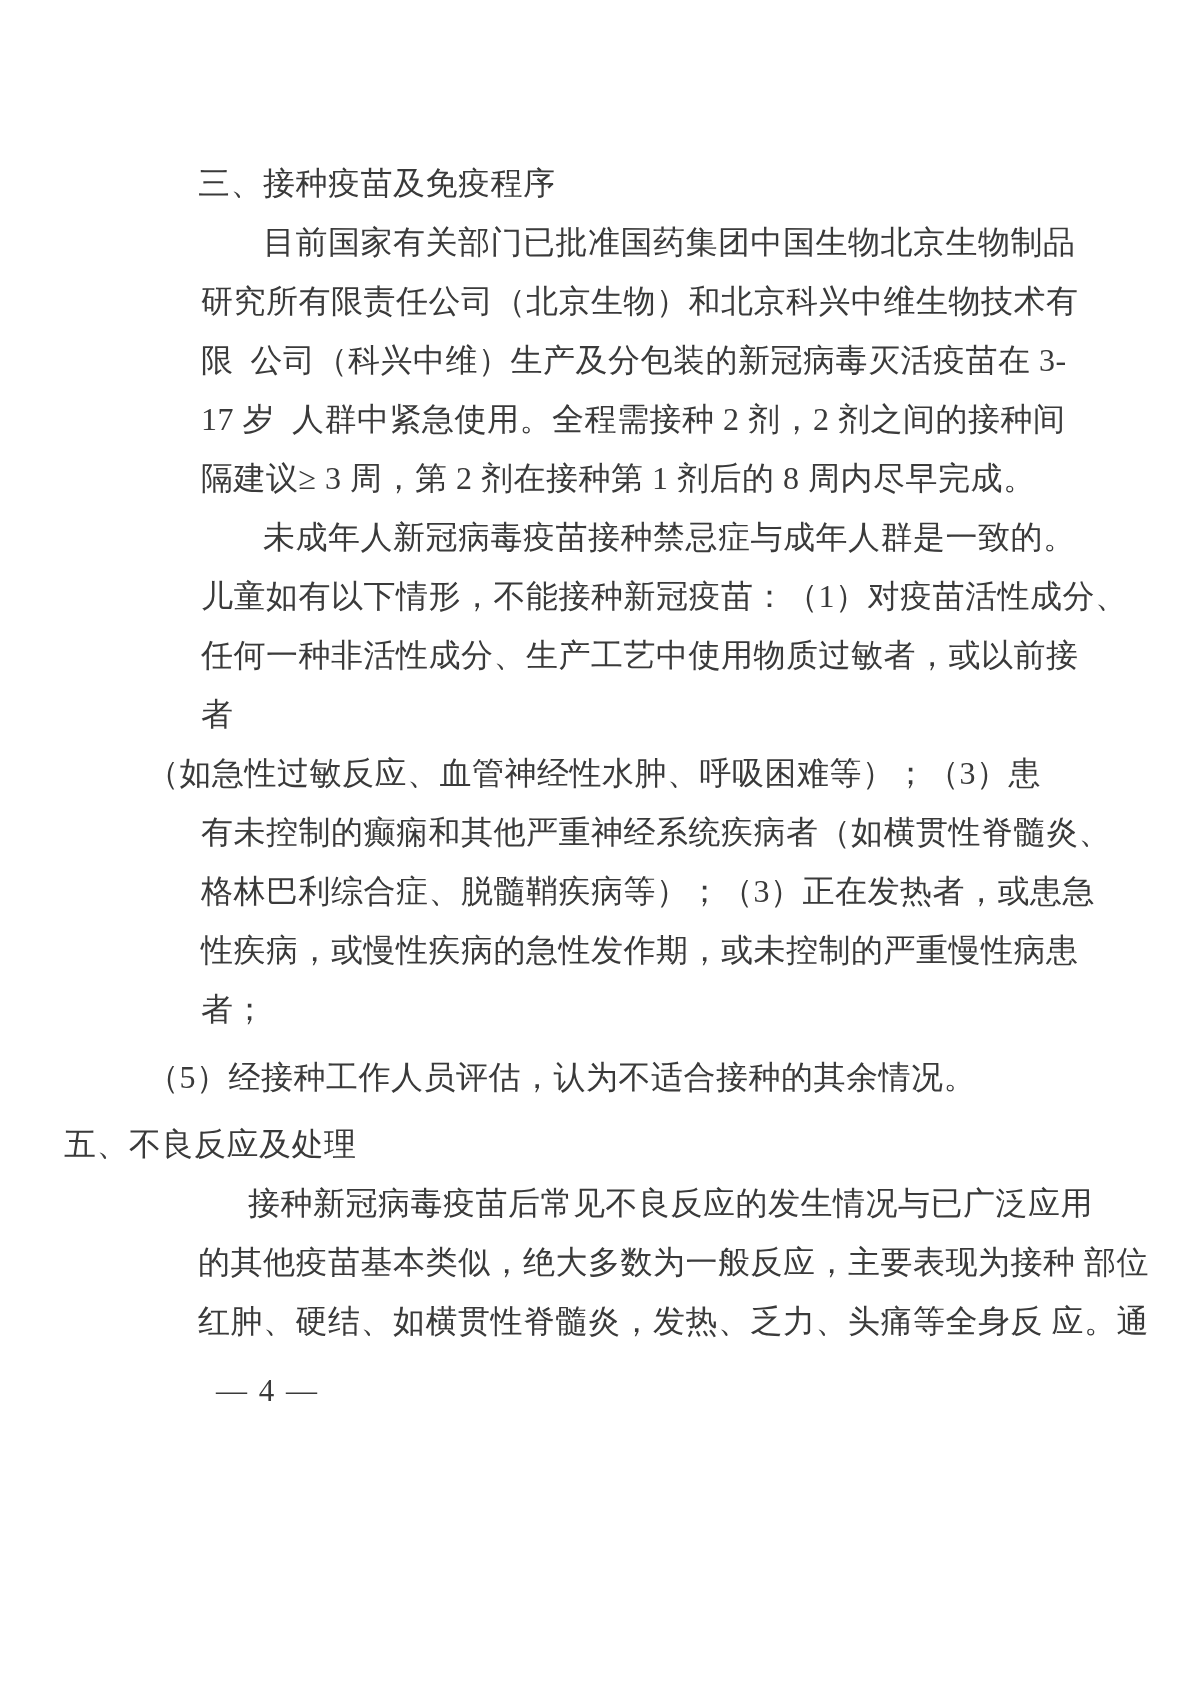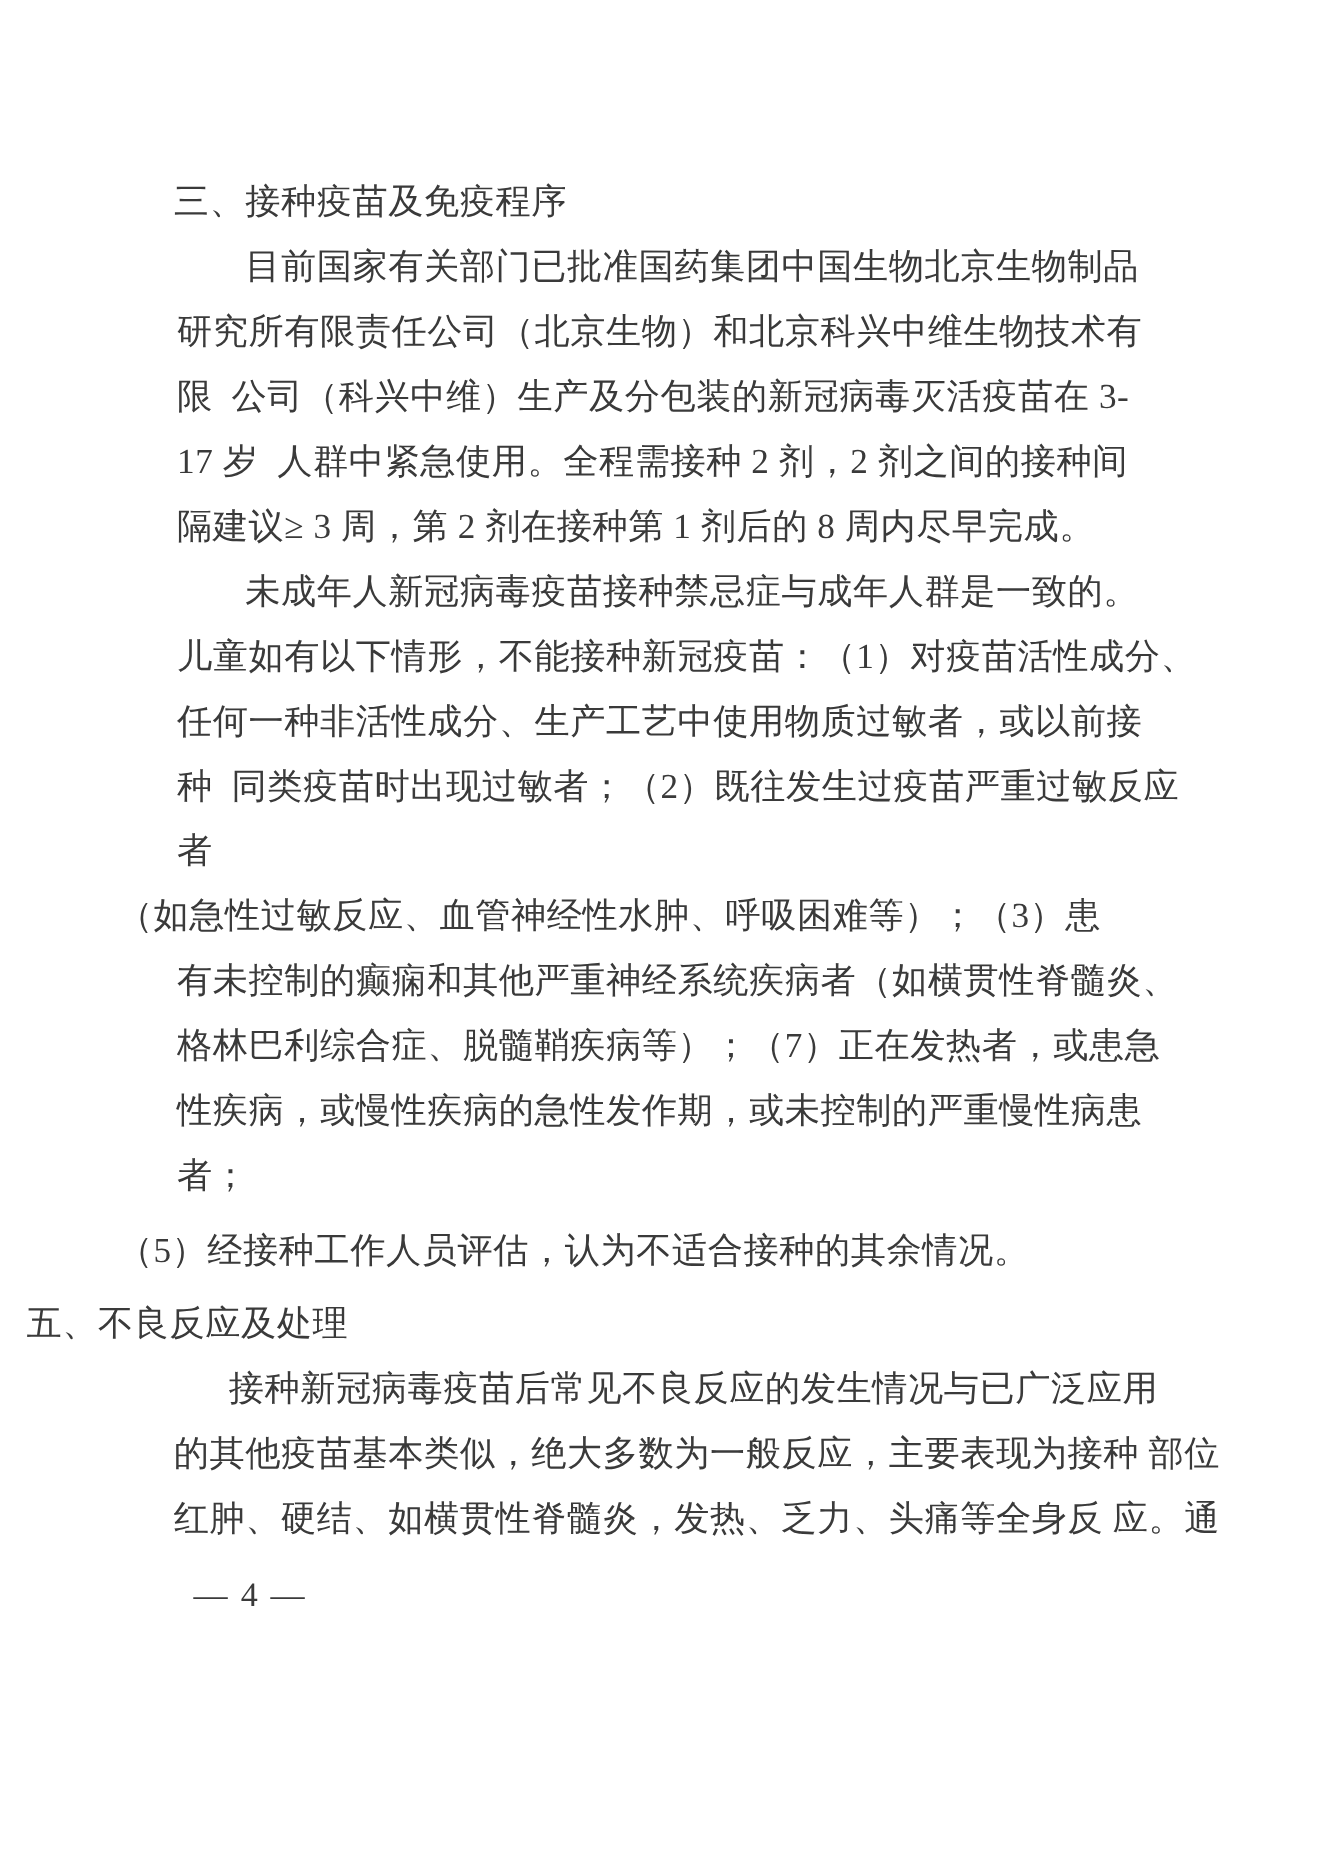--- a/index.html
+++ b/index.html
@@ -11,20 +11,21 @@
     position: relative;
     width: 1200px;
     height: 1696px;
     background: #ffffff;
     overflow: hidden;
     font-family: "Liberation Serif", "DejaVu Serif", serif;
     color: #3a3a3a;
   }
   .content {
     padding-top: 154px;
+    padding-left: 40px;
   }
   .ln {
     font-size: 32px;
     line-height: 59px;
     height: 59px;
     letter-spacing: 0.5px;
     white-space: pre;
     font-weight: normal;
   }
   
@@ -55,25 +56,24 @@
     <div class="ln m-head">三、接种疫苗及免疫程序</div>
     <div class="ln m-indent">目前国家有关部门已批准国药集团中国生物北京生物制品</div>
     <div class="ln m-body">研究所有限责任公司（北京生物）和北京科兴中维生物技术有</div>
     <div class="ln m-body">限  公司（科兴中维）生产及分包装的新冠病毒灭活疫苗在 3-</div>
     <div class="ln m-body">17 岁  人群中紧急使用。全程需接种 2 剂，2 剂之间的接种间</div>
     <div class="ln m-body">隔建议≥ 3 周，第 2 剂在接种第 1 剂后的 8 周内尽早完成。</div>
 
     <div class="ln m-indent">未成年人新冠病毒疫苗接种禁忌症与成年人群是一致的。</div>
     <div class="ln m-body">儿童如有以下情形，不能接种新冠疫苗：（1）对疫苗活性成分、</div>
     <div class="ln m-body">任何一种非活性成分、生产工艺中使用物质过敏者，或以前接</div>
-    <div class="ln m-body">种  同类疫苗时出现过敏者；（2）既往发生过疫苗严重过敏反应</div>
     <div class="ln m-body">者</div>
     <div class="ln m-paren">（如急性过敏反应、血管神经性水肿、呼吸困难等）；（3）患</div>
     <div class="ln m-body">有未控制的癫痫和其他严重神经系统疾病者（如横贯性脊髓炎、</div>
-    <div class="ln m-body">格林巴利综合症、脱髓鞘疾病等）；（7）正在发热者，或患急</div>
+    <div class="ln m-body">格林巴利综合症、脱髓鞘疾病等）；（3）正在发热者，或患急</div>
     <div class="ln m-body">性疾病，或慢性疾病的急性发作期，或未控制的严重慢性病患</div>
     <div class="ln m-body">者；</div>
     <div class="ln m-paren sp-lg">（5）经接种工作人员评估，认为不适合接种的其余情况。</div>
 
     <div class="ln m-head sp-md">五、不良反应及处理</div>
     <div class="ln m-indent5">接种新冠病毒疫苗后常见不良反应的发生情况与已广泛应用</div>
     <div class="ln m-s5">的其他疫苗基本类似，绝大多数为一般反应，主要表现为接种 部位</div>
     <div class="ln m-s5">红肿、硬结、如横贯性脊髓炎，发热、乏力、头痛等全身反 应。通</div>
 
     <div class="footer-page">— 4 —</div>

